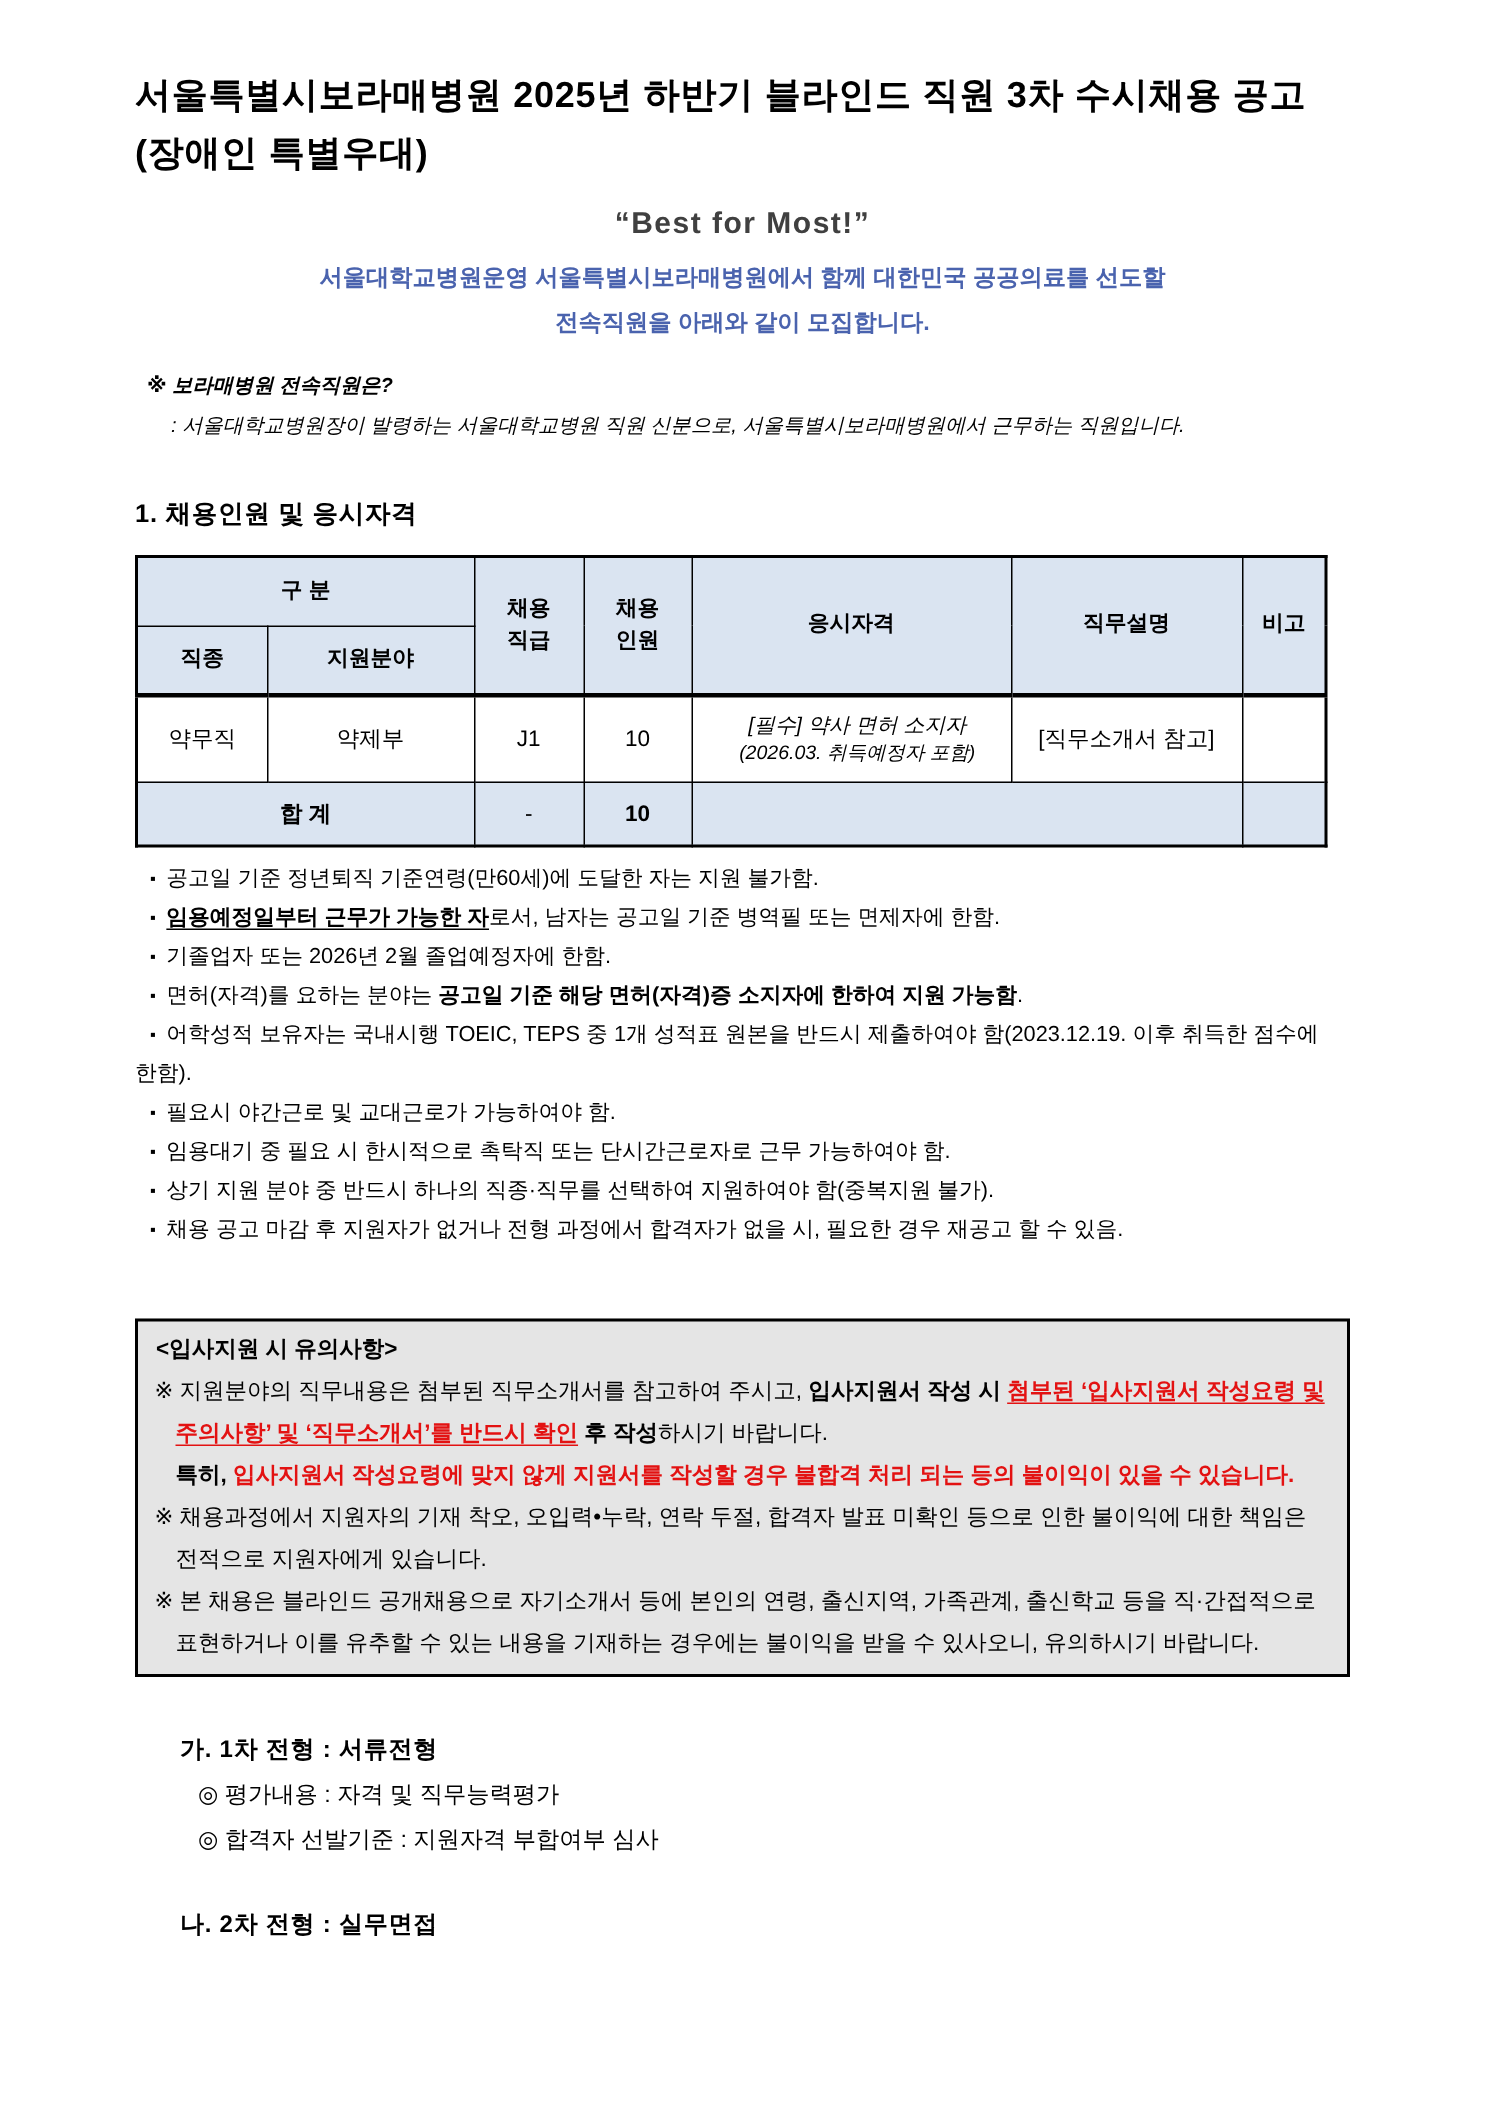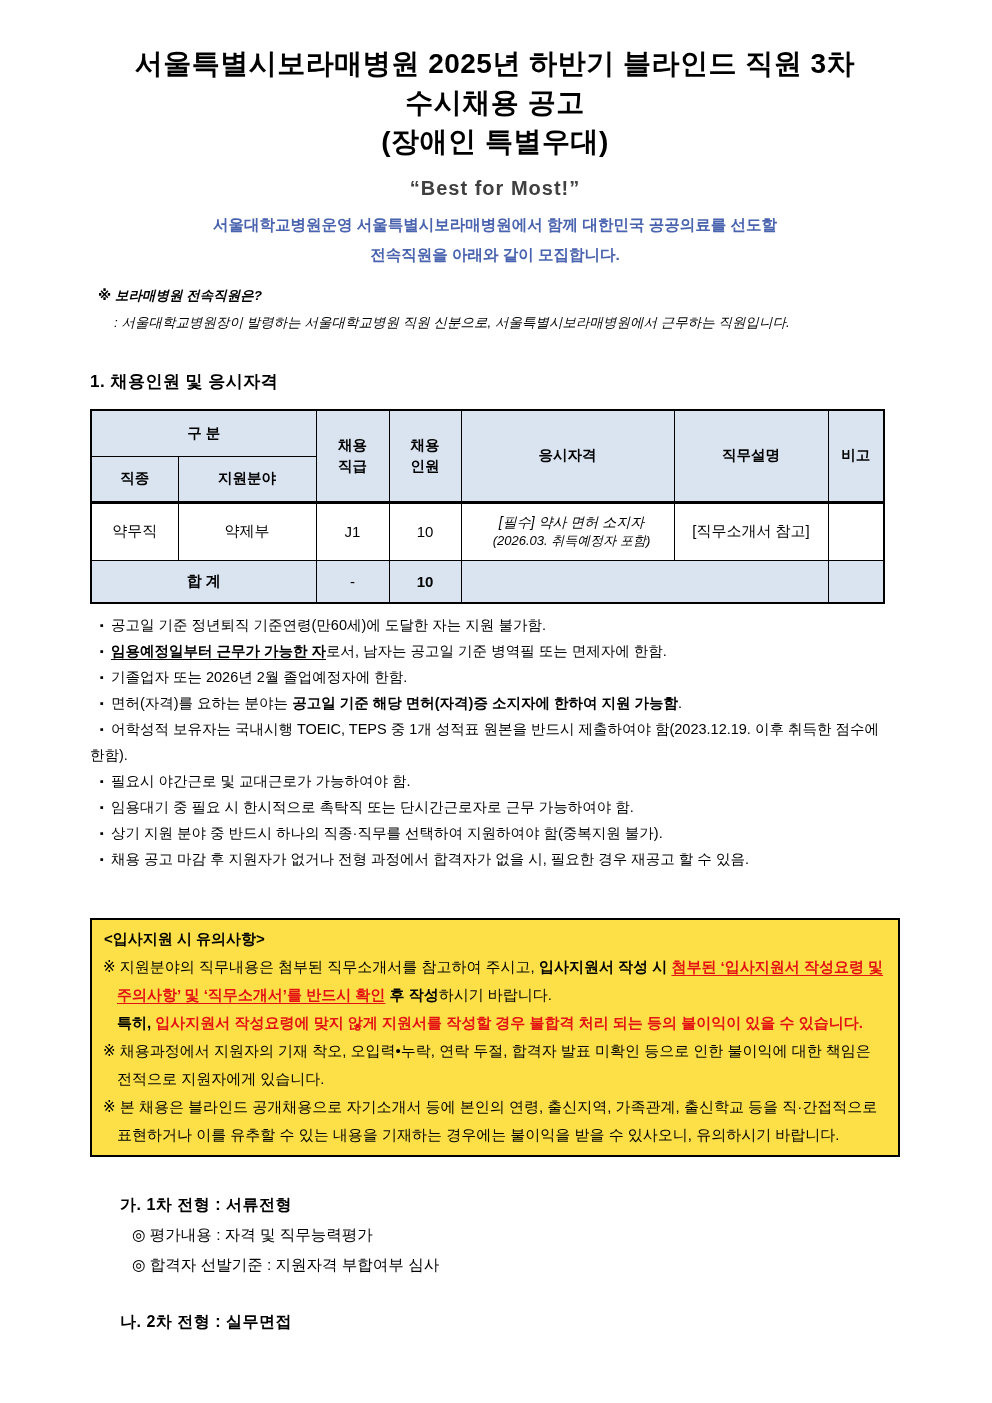--- a/index.html
+++ b/index.html
@@ -5,21 +5,21 @@
   * { margin:0; padding:0; box-sizing:border-box; }
   html,body { background:#ffffff; }
   body {
     width:992px; height:1403px; overflow:hidden;
     font-family:"Liberation Sans","DejaVu Sans",sans-serif;
     color:#000; word-break:keep-all;
   }
   .page { padding:44px 92px 0 90px; }
 
   
-  .title { text-align:center; font-weight:bold; font-size:28px; line-height:39px; letter-spacing:0.5px; }
+  .title { font-weight:bold; font-size:24px; line-height:39px; letter-spacing:0.5px; }
   .slogan { text-align:center; font-weight:bold; font-size:20px; margin-top:16px; color:#404040; letter-spacing:1px; }
   .intro { text-align:center; font-weight:600; font-size:15.5px; line-height:30px; margin-top:10px; color:#4a63ae; }
 
   .note { margin-top:12px; font-style:italic; font-size:13.5px; line-height:27px; }
   .note .q { font-weight:bold; padding-left:8px; }
   .note .a { padding-left:24px; }
 
   
   .sec-heading { font-weight:bold; font-size:17px; margin-top:34px; letter-spacing:0.5px; }
 
@@ -41,21 +41,21 @@
   
   .bullets { margin-top:8px; font-size:14.5px; line-height:26px; }
   .bullet { text-indent:0; }
   .bullet { padding-left:0; }
   .bullet .marker { font-size:11px; vertical-align:1px; margin-left:10px; margin-right:7px; }
   .bu { font-weight:bold; text-decoration:underline; text-underline-offset:3px; }
   .bb { font-weight:bold; }
 
   
   .notice-box {
-    margin-top:46px; width:810px; border:2px solid #000; background:#fde047;
+    margin-top:46px; width:810px; border:2px solid #000; background:#e5e5e5;
     padding:5px 10px 6px 8px; font-size:15px; line-height:28px;
   }
   .notice-title { font-weight:bold; padding-left:4px; }
   .np { padding-left:17px; text-indent:-14px; }
   .np2 { padding-left:17px; text-indent:0; }
   .red { color:#e31212; font-weight:bold; }
   .redu { color:#e31212; font-weight:bold; text-decoration:underline; text-underline-offset:3px; }
   .blk-b { font-weight:bold; }
 
   

